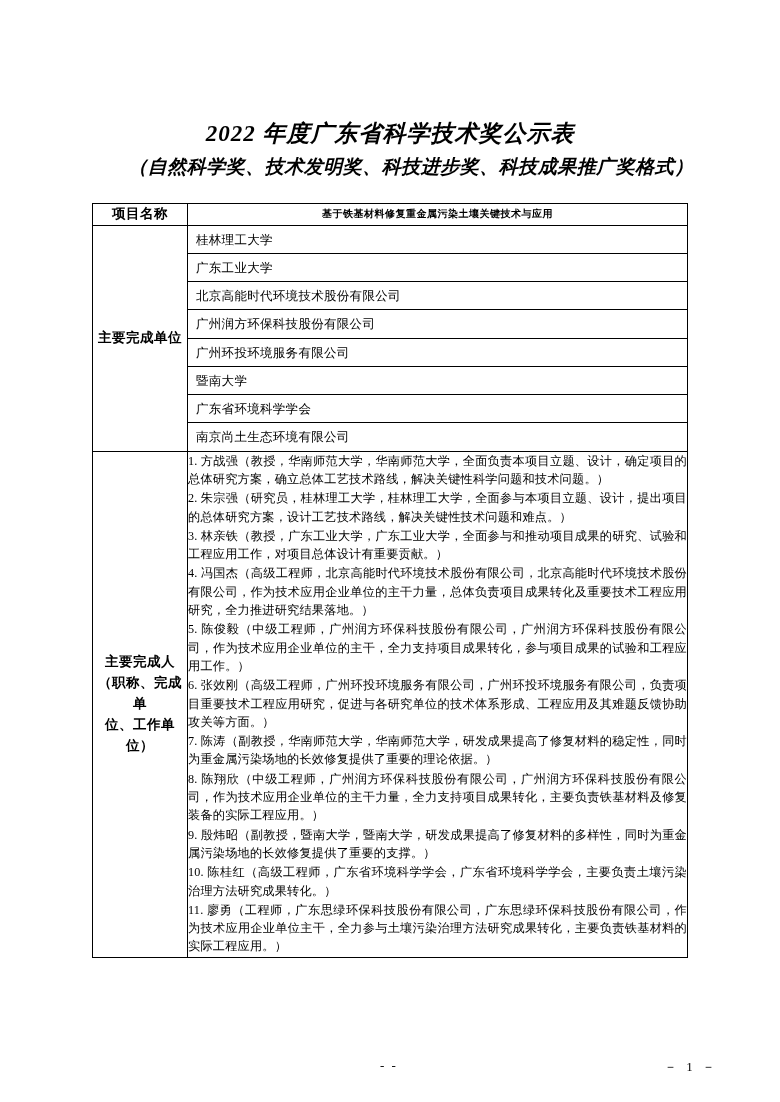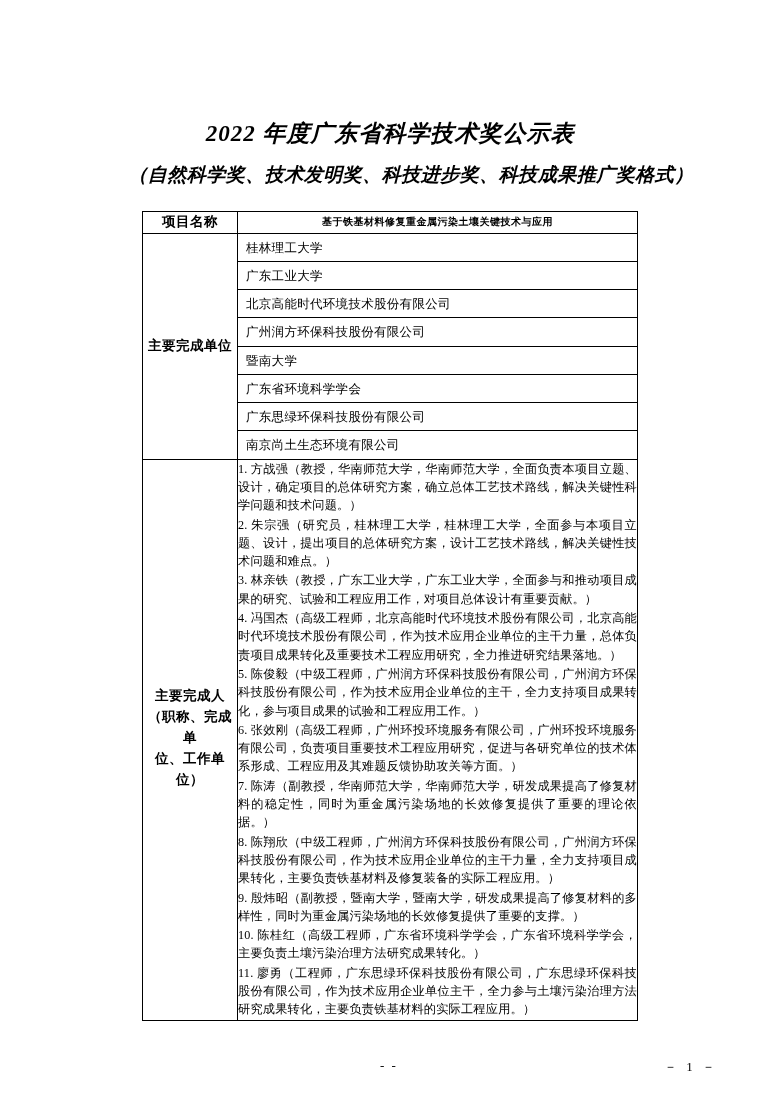--- a/index.html
+++ b/index.html
@@ -29,47 +29,46 @@
   .doc-title {
     font-size: 23px;
     font-weight: bold;
     letter-spacing: 1px;
     line-height: 1.4;
   }
   .doc-subtitle {
     font-size: 19px;
     font-weight: bold;
     letter-spacing: 0.5px;
-    margin-top: 12px;
+    margin-top: 4px;
     line-height: 1.4;
     padding-left: 42px;
   }
   table.main {
     border-collapse: collapse;
-    width: 496px;
+    width: 596px;
     margin: 22px auto 0 auto;
     table-layout: fixed;
   }
   table.main td {
     border: 1px solid #000000;
     vertical-align: middle;
     padding: 0;
   }
   .label-cell {
     width: 94px;
     text-align: center;
     font-size: 13.5px;
     font-weight: bold;
     line-height: 1.55;
     padding: 4px 2px;
     letter-spacing: 0.5px;
   }
   .label-cell .stack {
     display: block;
-    font-family: Liberation Mono, monospace;
   }
   .project-name-cell {
     text-align: center;
     font-size: 10px;
     font-weight: bold;
     padding: 9px 6px;
     letter-spacing: 0.5px;
   }
   .units-cell {
     padding: 0;
@@ -148,27 +147,27 @@
               <tr>
                   <td>广东工业大学</td>
                 </tr>
               <tr>
                   <td>北京高能时代环境技术股份有限公司</td>
                 </tr>
               <tr>
                   <td>广州润方环保科技股份有限公司</td>
                 </tr>
               <tr>
+                  <td>广州环投环境服务有限公司</td>
+                </tr>
+              <tr>
                   <td>暨南大学</td>
                 </tr>
               <tr>
                   <td>广东省环境科学学会</td>
-                </tr>
-              <tr>
-                  <td>广东思绿环保科技股份有限公司</td>
                 </tr>
               <tr>
                   <td>南京尚土生态环境有限公司</td>
                 </tr>
             </tbody>
           </table>
         </td>
       </tr>
       <tr>
         <td class="label-cell">

